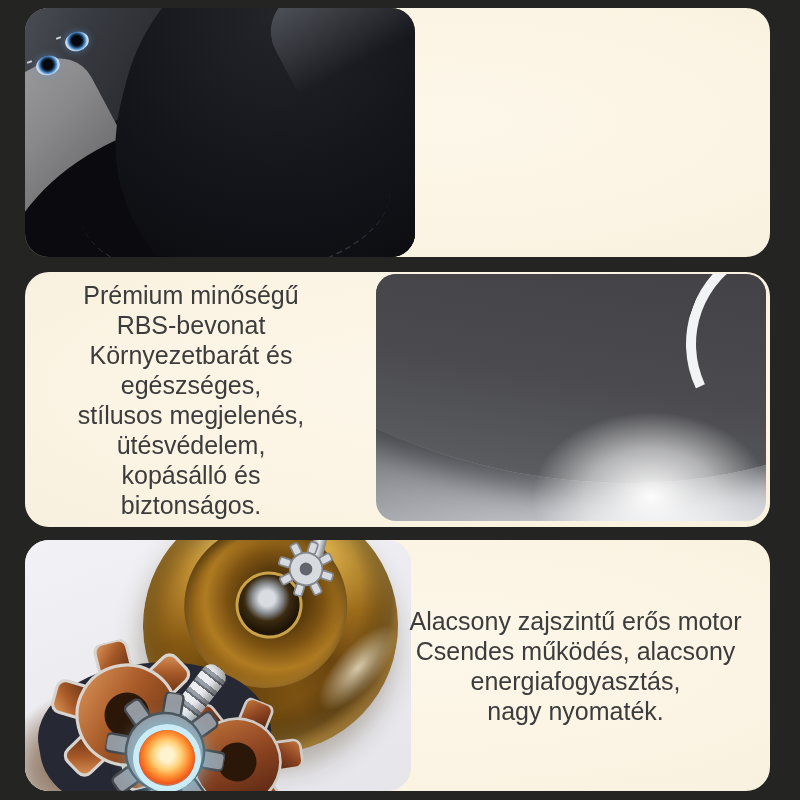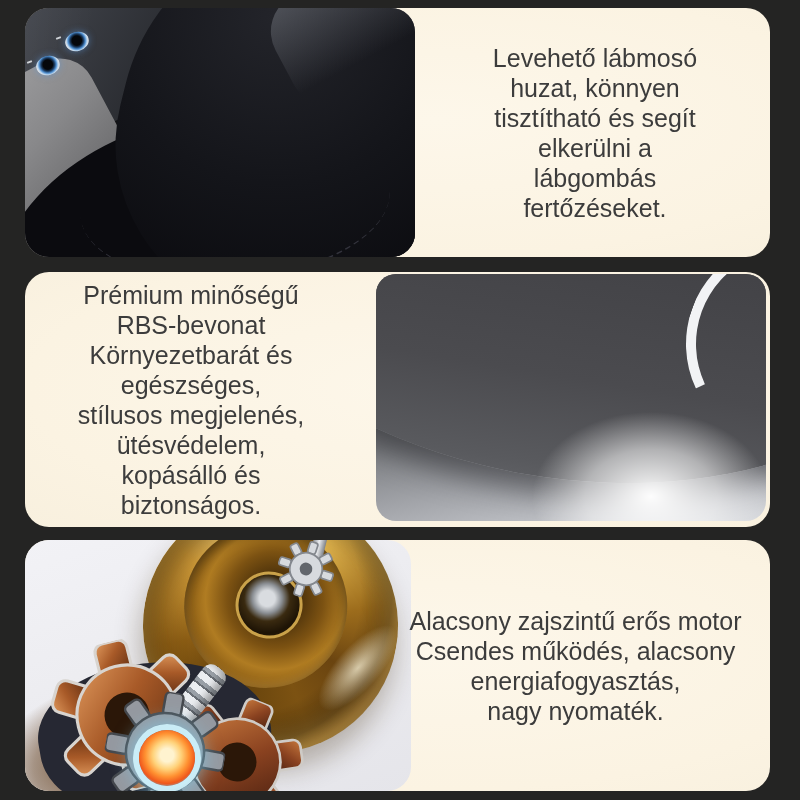--- a/index.html
+++ b/index.html
@@ -125,26 +125,20 @@
       <div class="sc-floor"></div>
       <div class="sc-fabric-b"></div>
       <div class="sc-fabric-a"></div>
       <div class="sc-sheen"></div>
       <div class="sc-stitch"></div>
       <div class="sc-knob sc-knob1"></div>
       <div class="sc-knob sc-knob2"></div>
       <div class="sc-tick sc-tick1"></div>
       <div class="sc-tick sc-tick2"></div>
     </div>
-    <div class="feature-text">Levehető lábmosó
-huzat, könnyen
-tisztítható és segít
-elkerülni a
-lábgombás
-fertőzéseket.</div>
   </section>
 
   <section class="card" id="card3">
     <div class="media scene-motor">
       <div class="sm-shadow"></div>
 
       <div class="sm-drum">
         <div class="sm-drum-body"></div>
         <div class="sm-drum-face"></div>
         <div class="sm-hub"></div>

